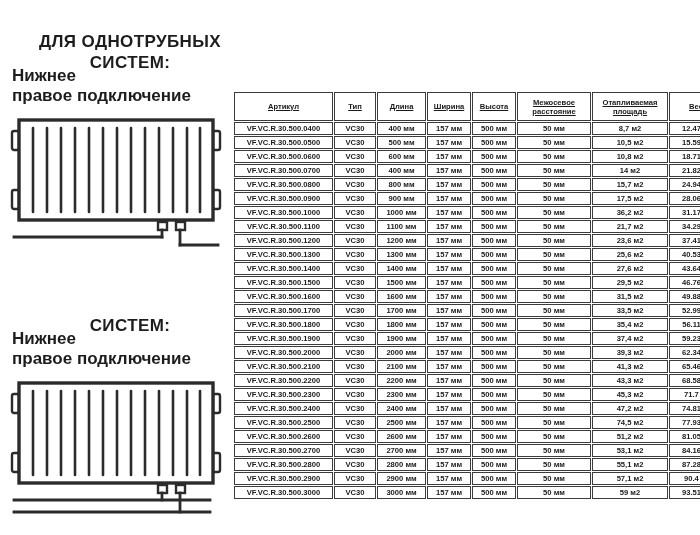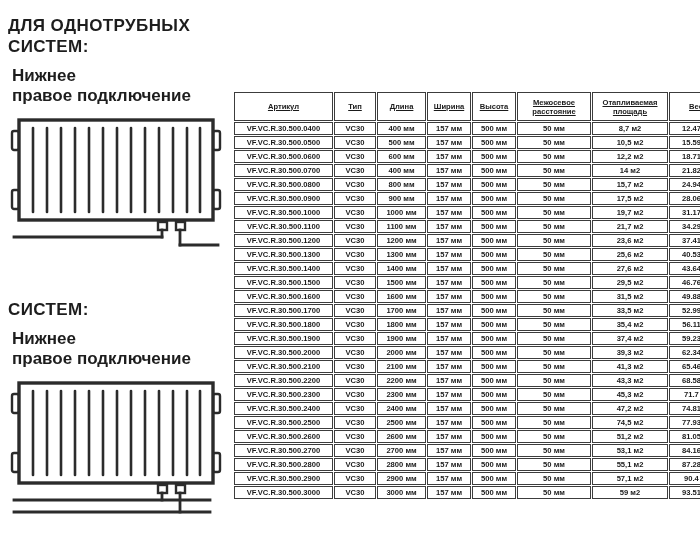--- a/index.html
+++ b/index.html
@@ -3,21 +3,21 @@
 <meta charset="utf-8">
 <style>
   html,body{margin:0;padding:0;}
   .page{
     position:relative;width:700px;height:535px;background:#ffffff;
     font-family:"Liberation Sans",sans-serif;color:#1c1c1c;overflow:hidden;
   }
   
   .left-panel{position:absolute;left:8px;top:0;width:220px;height:535px;}
   .section-heading{
-    position:absolute;left:0;width:212px;margin:0;
+    position:absolute;left:0;width:212px;margin:16px;text-align:center;
     font-size:17px;line-height:21px;font-weight:bold;letter-spacing:.4px;color:#1d1d1d;
   }
   .section-sub{
     position:absolute;left:4px;width:212px;margin:0;text-align:left;
     font-size:17px;line-height:20px;font-weight:bold;color:#1d1d1d;
   }
   .diagram{position:absolute;left:2px;}
   .diagram svg{display:block;}
   
   .spec-table{
@@ -170,21 +170,21 @@
           <td class="c6">10,5 м2</td>
           <td class="c7">15.59 кг</td>
         </tr>
         <tr>
           <td class="c0">VF.VC.R.30.500.0600</td>
           <td class="c1">VC30</td>
           <td class="c2">600 мм</td>
           <td class="c3">157 мм</td>
           <td class="c4">500 мм</td>
           <td class="c5">50 мм</td>
-          <td class="c6">12,2 м2</td>
+          <td class="c6">10,8 м2</td>
           <td class="c7">18.71 кг</td>
         </tr>
         <tr>
           <td class="c0">VF.VC.R.30.500.0700</td>
           <td class="c1">VC30</td>
           <td class="c2">400 мм</td>
           <td class="c3">157 мм</td>
           <td class="c4">500 мм</td>
           <td class="c5">50 мм</td>
           <td class="c6">14 м2</td>
@@ -210,21 +210,21 @@
           <td class="c6">17,5 м2</td>
           <td class="c7">28.06 кг</td>
         </tr>
         <tr>
           <td class="c0">VF.VC.R.30.500.1000</td>
           <td class="c1">VC30</td>
           <td class="c2">1000 мм</td>
           <td class="c3">157 мм</td>
           <td class="c4">500 мм</td>
           <td class="c5">50 мм</td>
-          <td class="c6">19,7 м2</td>
+          <td class="c6">36,2 м2</td>
           <td class="c7">31.17 кг</td>
         </tr>
         <tr>
           <td class="c0">VF.VC.R.30.500.1100</td>
           <td class="c1">VC30</td>
           <td class="c2">1100 мм</td>
           <td class="c3">157 мм</td>
           <td class="c4">500 мм</td>
           <td class="c5">50 мм</td>
           <td class="c6">21,7 м2</td>

